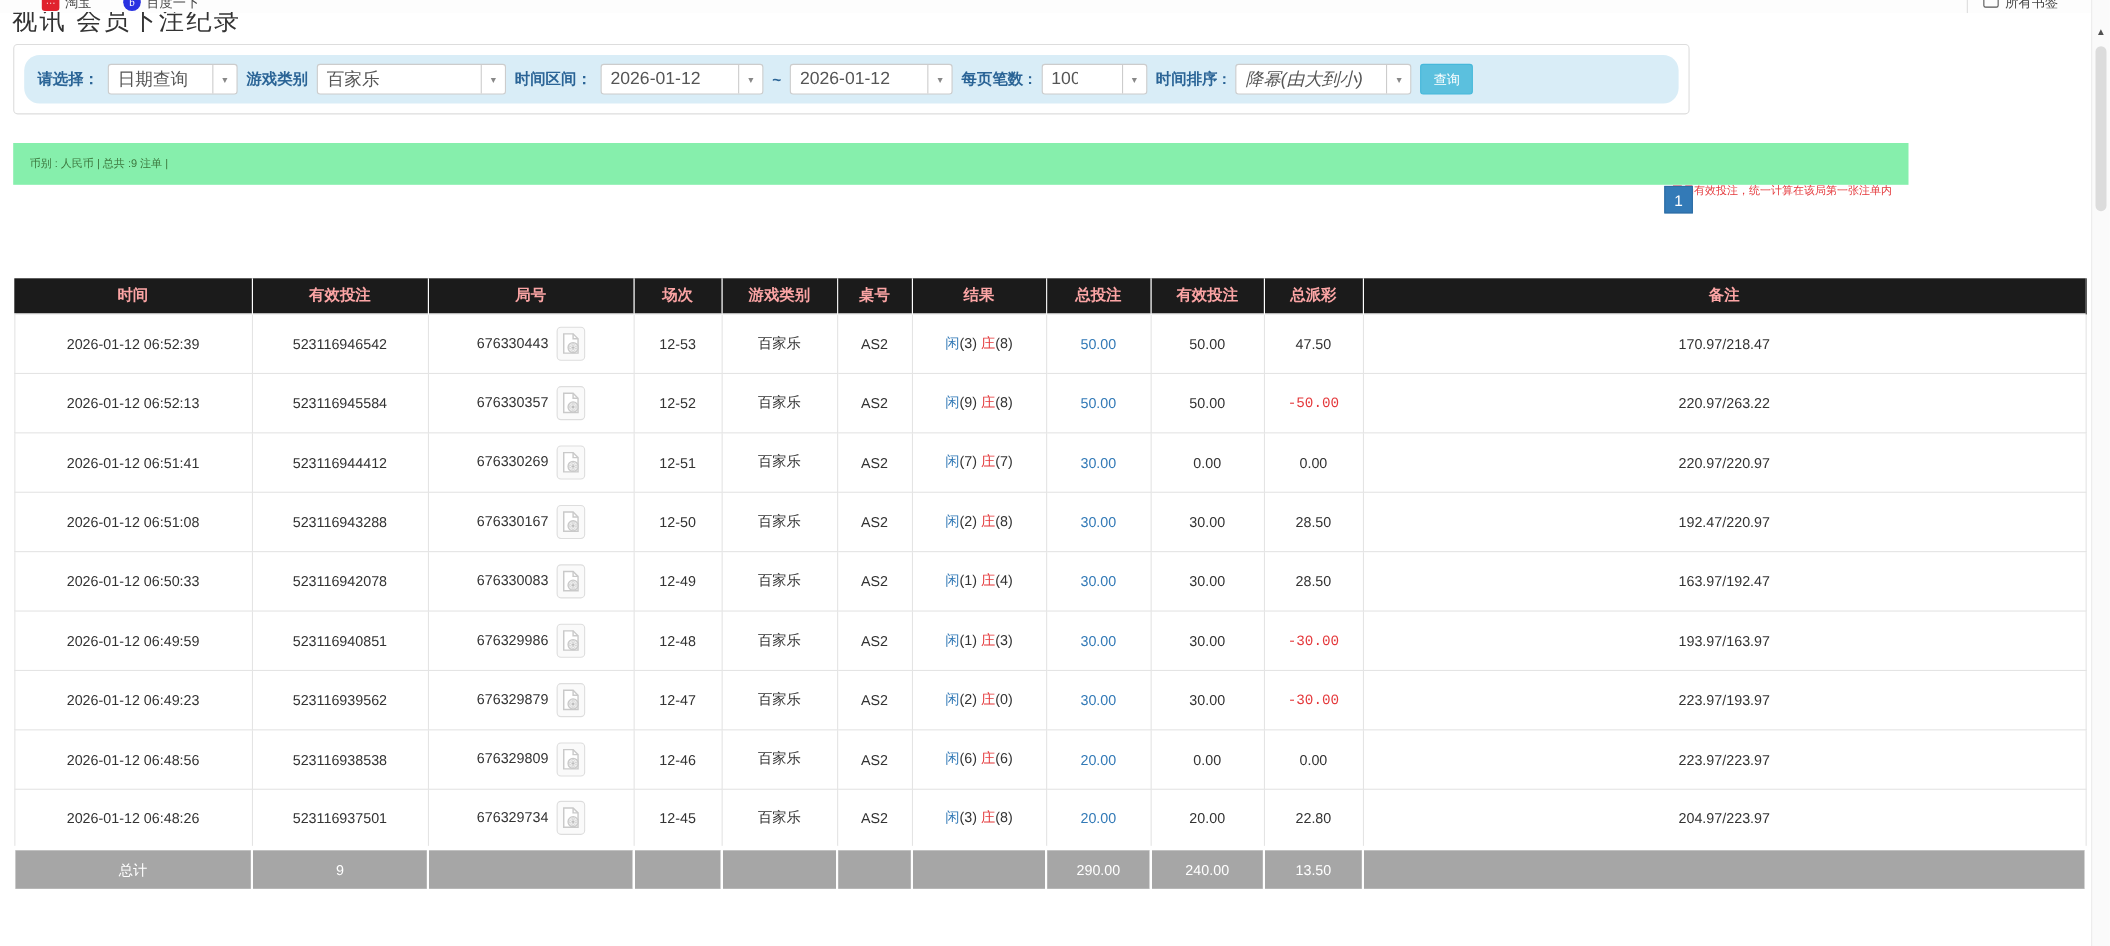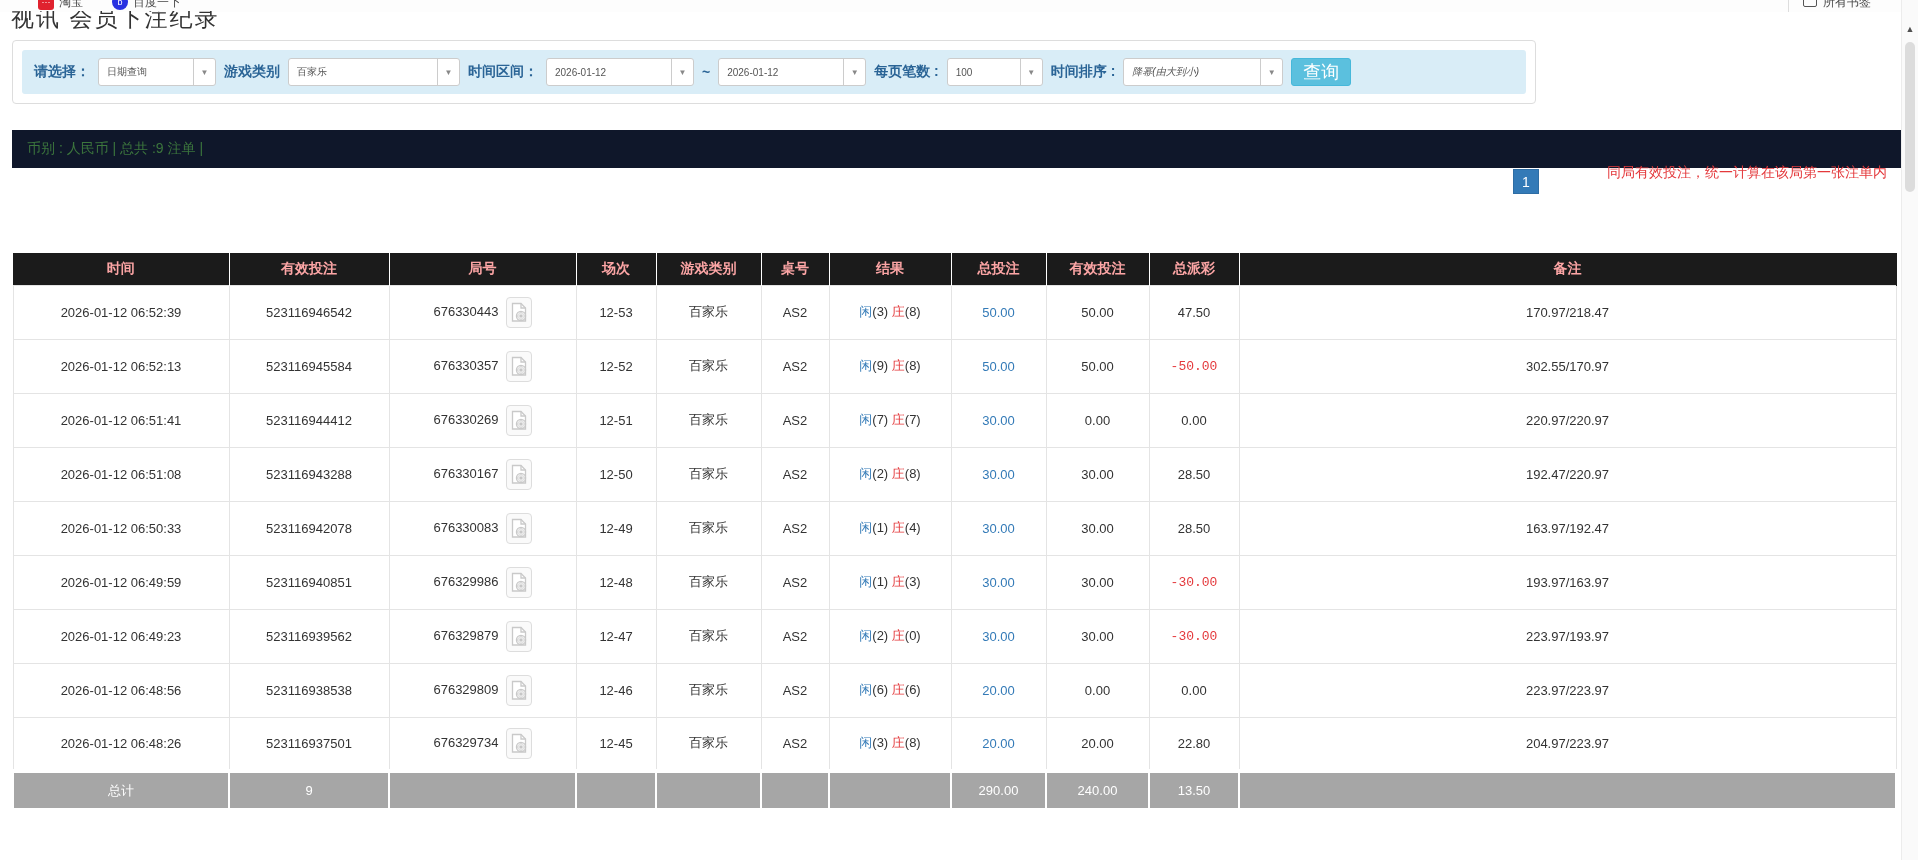--- a/index.html
+++ b/index.html
@@ -17,30 +17,30 @@
   .fav-red { background:#e0222e; }
   .fav-blue { background:#2932e1; border-radius:50%; }
   .bm-all { position:absolute; top:-8px; left:1788px; height:20px; display:flex; align-items:center; gap:6px; font-size:12px; color:#454545; border-left:1px solid #ddd; padding-left:14px; }
   .folder-icon { width:14px; height:10px; border:1.5px solid #555; border-radius:2px; position:relative; }
   .folder-icon::before { content:""; position:absolute; top:-4px; left:0; width:6px; height:3px; border:1.5px solid #555; border-bottom:none; border-radius:2px 2px 0 0; }
   
   .page-title-clip { position:absolute; top:11px; left:11px; height:23px; overflow:hidden; }
   .page-title-clip span { display:block; margin-top:-8px; font-size:23px; letter-spacing:2px; color:#333; white-space:nowrap; }
   
   .filter-panel { position:absolute; left:12px; top:40px; width:1524px; height:64px; background:#fff; border:1px solid #ddd; border-radius:4px; padding:9px; }
-  .filter-bar { height:44px; background:#d9edf7; border-radius:3px; display:flex; align-items:center; padding:0 12px; gap:8px; font-size:14px; white-space:nowrap; }
+  .filter-bar { height:44px; background:#d9edf7; border-radius:14px; display:flex; align-items:center; padding:0 12px; gap:8px; font-size:14px; white-space:nowrap; }
   .f-label { color:#2a6496; font-weight:bold; }
   .select { background:#fff; border:1px solid #ccc; border-radius:3px; height:28px; display:flex; align-items:stretch; color:#555; cursor:default; }
-  .sel-text { padding:0 8px; display:flex; align-items:center; flex:1; overflow:hidden; font-size:10px;text-align:right; }
+  .sel-text { padding:0 8px; display:flex; align-items:center; flex:1; overflow:hidden; font-size:16px;text-align:right; }
   .sel-arrow { width:22px; border-left:1px solid #ccc; display:flex; align-items:center; justify-content:center; color:#888; font-size:8px; }
   .w-type { width:118px; } .w-game { width:172px; } .w-date { width:148px; } .w-count { width:96px;gap:40px; } .w-sort { width:160px;font-style:italic; }
   .tilde { color:#2a6496; font-weight:bold; }
-  .query-btn { height:28px; padding:0 11px; background:#5bc0de; border:1px solid #46b8da; border-radius:3px; color:#fff; font-size:18px; display:flex; align-items:center; cursor:pointer; }
-  
-  .summary-bar { position:absolute; left:12px; top:130px; width:1890px; height:38px; background:#0f172a; display:flex; align-items:center; justify-content:space-between; padding:0 15px; font-size:14px; }
+  .query-btn { height:28px; padding:0 11px; background:#5bc0de; border:1px solid #46b8da; border-radius:3px; color:#fff; font-size:12px; display:flex; align-items:center; cursor:pointer; }
+  
+  .summary-bar { position:absolute; left:12px; top:130px; width:1723px; height:38px; background:#86efac; display:flex; align-items:center; justify-content:space-between; padding:0 15px; font-size:10px; }
   .summary-left { color:#3c763d; }
   .summary-right { color:#e4393c;margin-top:48px; }
   
   .page-btn { position:absolute; left:1513px; top:169px; width:26px; height:25px; background:#337ab7; border:1px solid #2e6da4; color:#fff; font-size:14px; display:flex; align-items:center; justify-content:center; cursor:pointer; }
   
   table.bet-table { position:absolute; left:12px; top:253px; width:1883px; border-collapse:collapse; table-layout:fixed; font-size:13px; }
   .bet-table th { background:#1b1b1b; color:#fca5a5; height:32px; font-size:14px; font-weight:bold; border-right:1px solid #fff; padding:0; }
   .bet-table th:last-child { border-right:1px solid #1b1b1b; }
   .bet-table td { height:54px; text-align:center; background:#fff; border:1px solid #e4e4e4; padding:0 4px; overflow:hidden; white-space:nowrap; }
   .blue-link { color:#337ab7; text-decoration:none; cursor:pointer; }
@@ -191,21 +191,21 @@
               <circle cx="12.6" cy="14" r="1" fill="#ffffff" stroke="#c9c9c9" stroke-width="0.7"></circle>
             </svg>
           </span></td>
         <td>12-52</td>
         <td>百家乐</td>
         <td>AS2</td>
         <td><span class="res-player">闲</span><span class="res-val">(9)</span> <span class="res-banker">庄</span><span class="res-val">(8)</span></td>
         <td><a class="blue-link">50.00</a></td>
         <td>50.00</td>
         <td><span class="neg">-50.00</span></td>
-        <td>302.55/170.97</td>
+        <td>220.97/263.22</td>
       </tr>
       <tr>
         <td>2026-01-12 06:51:41</td>
         <td>523116944412</td>
         <td><span>676330269</span><span class="video-btn">
             <svg width="16" height="21" viewBox="0 0 16 21">
               <path d="M1.5 1.5 h8.5 l4.5 4.5 v13 h-13 z" fill="#ffffff" stroke="#c9c9c9" stroke-width="1.3"></path>
               <path d="M10 1.5 v4.5 h4.5" fill="none" stroke="#c9c9c9" stroke-width="1.3"></path>
               <circle cx="10" cy="14" r="4.6" fill="#ededed" stroke="#c9c9c9" stroke-width="1.2"></circle>
               <circle cx="10" cy="14" r="1.1" fill="#bdbdbd"></circle>

